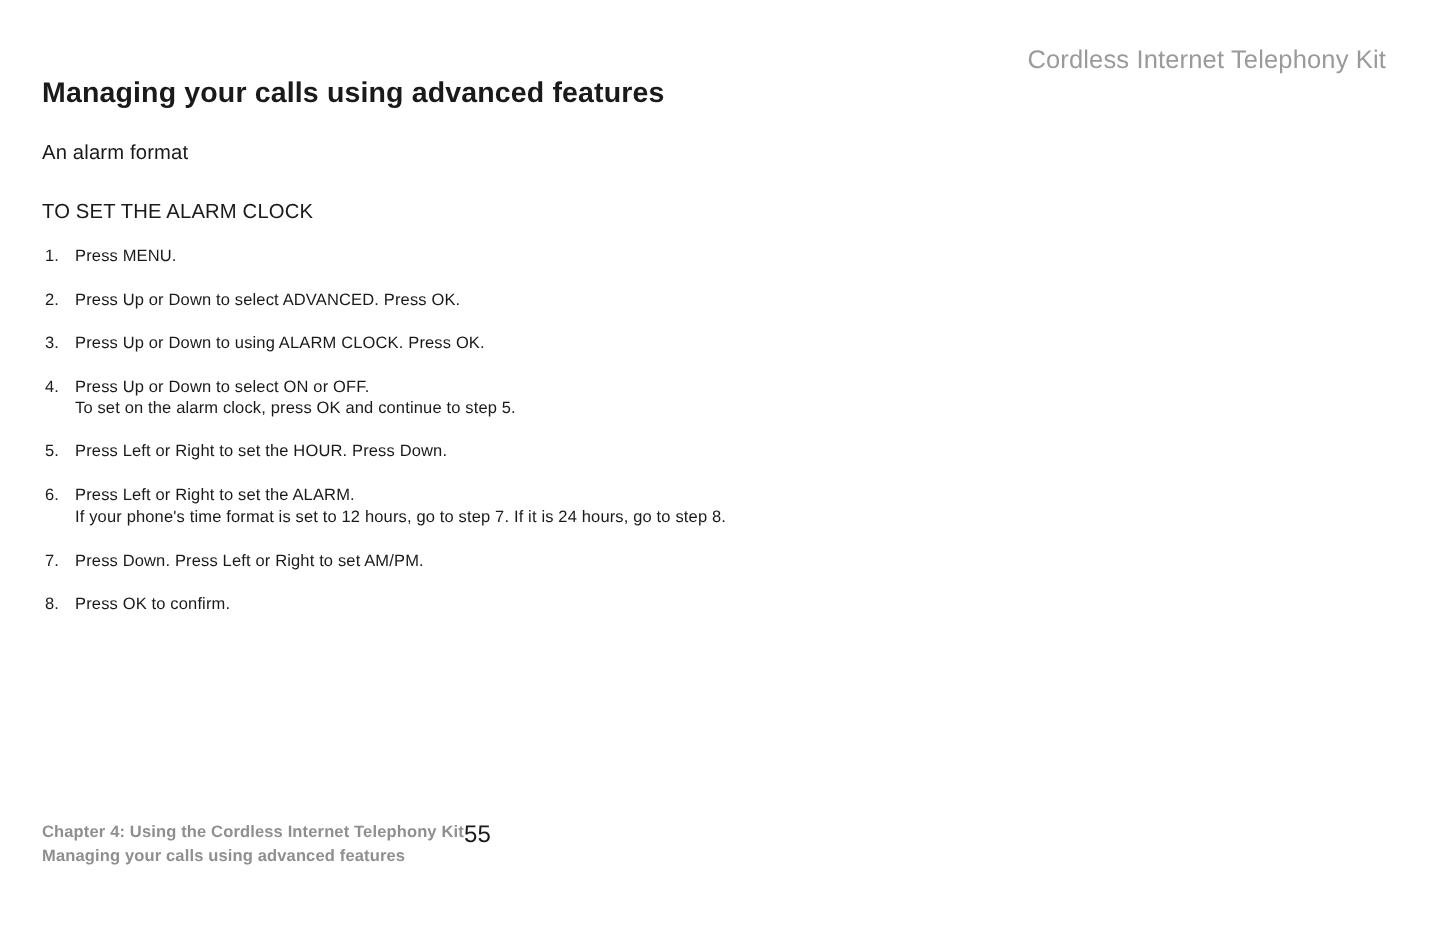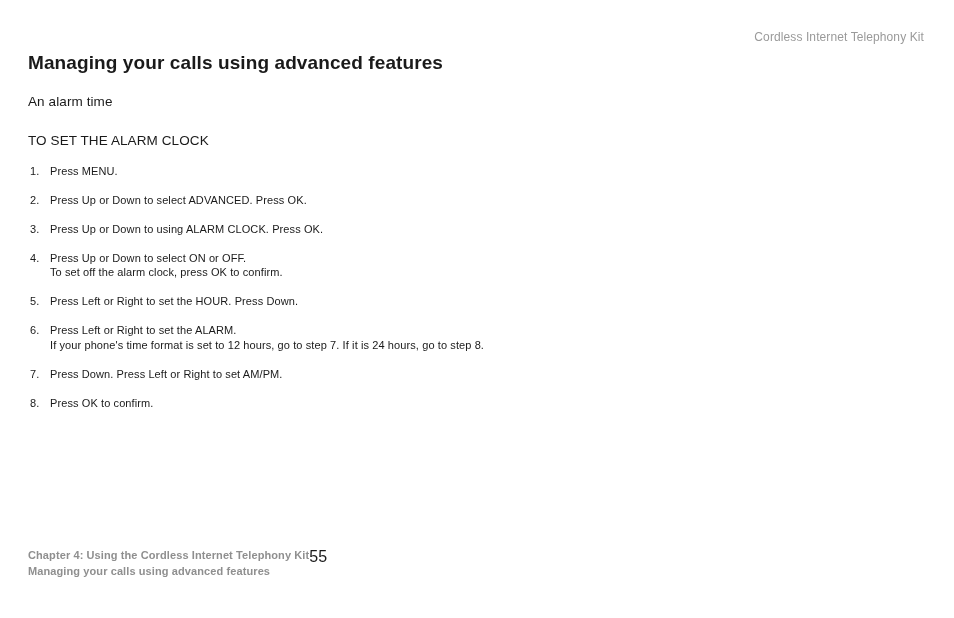--- a/index.html
+++ b/index.html
@@ -18,21 +18,21 @@
   .page {
     padding: 30px 30px 0 28px;
     width: 100%;
     height: 100%;
     position: relative;
   }
   .running-head {
     position: absolute;
     top: 30px;
     right: 30px;
-    font-size: 12px;
+    font-size: 17px;
     color: #9a9a9a;
   }
   .title {
     font-size: 19px;
     font-weight: 700;
     margin-top: 22px;
   }
   .sub1 {
     margin-top: 26px;
     font-size: 13.5px;
@@ -92,37 +92,37 @@
 </head>
 <body>
 
 <div class="page">
 
   <div class="running-head">Cordless Internet Telephony Kit</div>
 
   <div class="title">Managing your calls using advanced features</div>
 
 
-  <div class="sub2">An alarm time</div>
+  <div class="sub2">An alarm format</div>
 
   <div class="sub3">TO SET THE ALARM CLOCK</div>
 
   <ol class="steps">
     <li>
       <span>Press MENU.</span>
     </li>
     <li>
       <span>Press Up or Down to select ADVANCED. Press OK.</span>
     </li>
     <li>
       <span>Press Up or Down to using ALARM CLOCK. Press OK.</span>
     </li>
     <li>
       <span>Press Up or Down to select ON or OFF.</span>
-      <span class="step-extra">To set off the alarm clock, press OK to confirm.</span>
+      <span class="step-extra">To set on the alarm clock, press OK and continue to step 5.</span>
     </li>
     <li>
       <span>Press Left or Right to set the HOUR. Press Down.</span>
     </li>
     <li>
       <span>Press Left or Right to set the ALARM.</span>
       <span class="step-extra">If your phone's time format is set to 12 hours, go to step 7. If it is 24 hours, go to step 8.</span>
     </li>
     <li>
       <span>Press Down. Press Left or Right to set AM/PM.</span>

